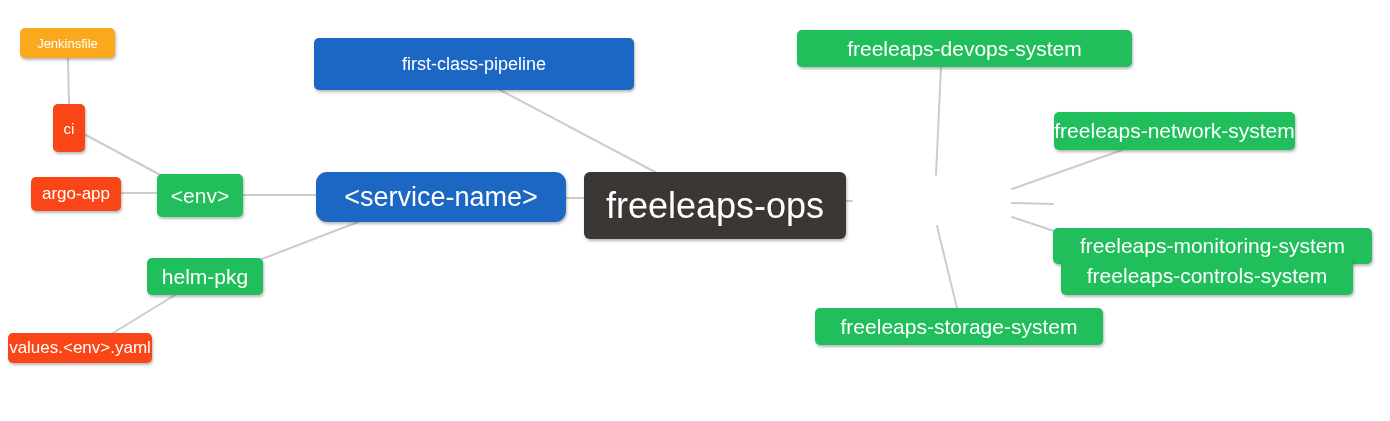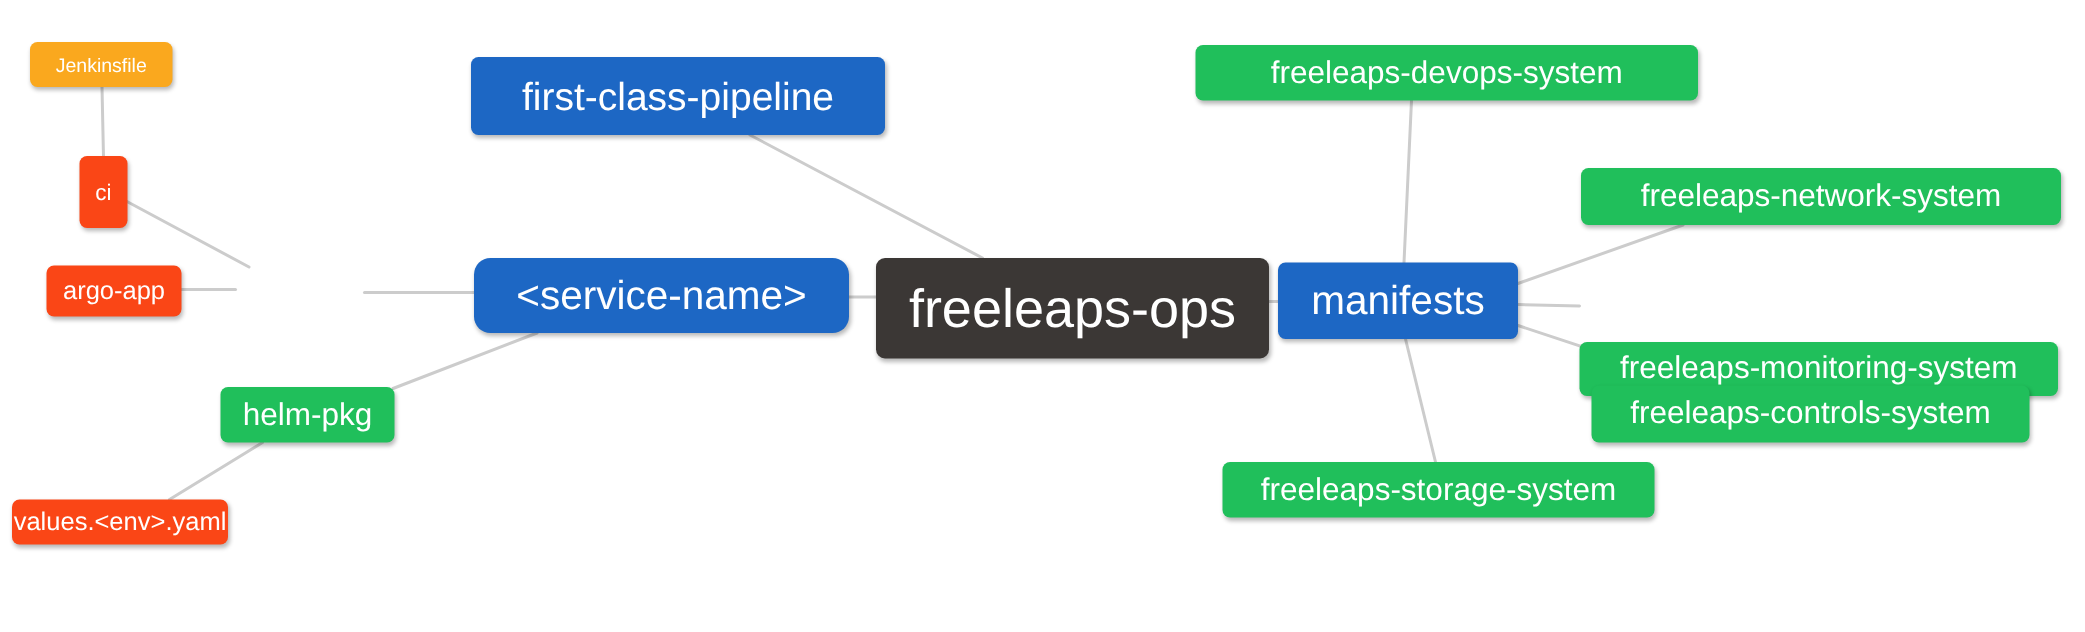--- a/index.html
+++ b/index.html
@@ -62,40 +62,40 @@
     <line x1="846" y1="201" x2="852" y2="201"></line>
     <line x1="936" y1="175" x2="941" y2="67"></line>
     <line x1="1012" y1="189" x2="1122" y2="150"></line>
     <line x1="1012" y1="203" x2="1053" y2="204"></line>
     <line x1="1012" y1="217" x2="1133" y2="257"></line>
     <line x1="937" y1="226" x2="957" y2="308"></line>
   </svg>
 
   <div class="node dark" style="left:584px;  top:172px; width:262px; height:67px; font-size:36px;">freeleaps-ops</div>
 
-  <div class="node blue" style="left:314px;  top:38px;  width:276px; height:52px; font-size:26px;">first-class-pipeline</div>
+  <div class="node blue" style="left:314px;  top:38px;  width:320px; height:52px; font-size:18px;">first-class-pipeline</div>
 
   <div class="node blue" style="left:316px;  top:172px; width:250px; height:50px; font-size:27px;border-radius:11px;">&lt;service-name&gt;</div>
 
-  <div class="node blue" style="left:852px;  top:175px; width:160px; height:51px; font-size:27px;">manifests</div>
 
+  <div class="node green" style="left:157px;  top:174px; width:86px;  height:43px; font-size:21px;">&lt;env&gt;</div>
 
   <div class="node red" style="left:53px;   top:104px; width:32px;  height:48px; font-size:15px;">ci</div>
 
   <div class="node orange" style="left:20px;   top:28px;  width:95px;  height:30px; font-size:13px;">Jenkinsfile</div>
 
   <div class="node green" style="left:147px;  top:258px; width:116px; height:37px; font-size:21px;">helm-pkg</div>
 
   <div class="node red" style="left:31px;   top:177px; width:90px;  height:34px; font-size:17px;">argo-app</div>
 
   <div class="node red" style="left:8px;    top:333px; width:144px; height:30px; font-size:17px;">values.&lt;env&gt;.yaml</div>
 
   <div class="node green" style="left:797px;  top:30px;  width:335px; height:37px; font-size:21px;">freeleaps-devops-system</div>
 
-  <div class="node green" style="left:1054px; top:112px; width:320px; height:38px; font-size:21px;">freeleaps-network-system</div>
+  <div class="node green" style="left:1054px; top:112px; width:241px; height:38px; font-size:21px;">freeleaps-network-system</div>
 
   <div class="node green" style="left:1053px; top:186px; width:319px; height:36px; font-size:21px;margin-top:42px;">freeleaps-monitoring-system</div>
 
   <div class="node green" style="left:1061px; top:257px; width:292px; height:38px; font-size:21px;">freeleaps-controls-system</div>
 
   <div class="node green" style="left:815px;  top:308px; width:288px; height:37px; font-size:21px;">freeleaps-storage-system</div>
 
 </div>
 
 </body></html>

